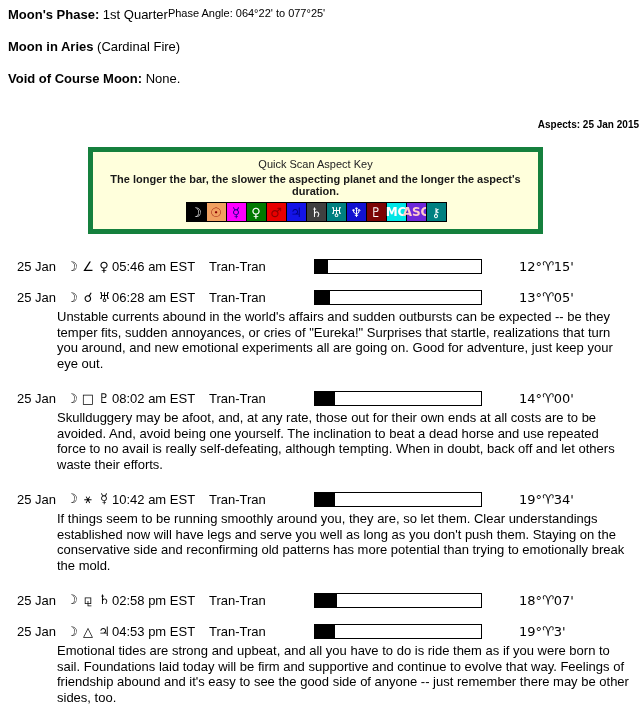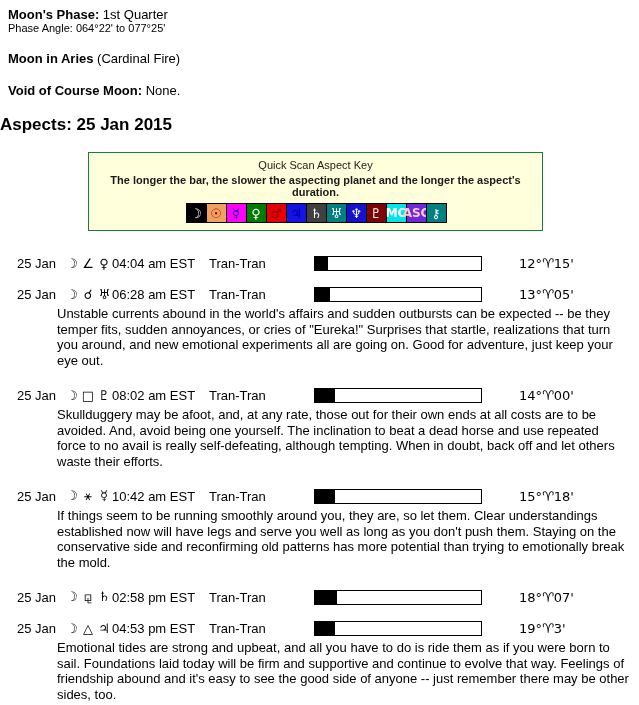--- a/index.html
+++ b/index.html
@@ -4,33 +4,33 @@
 <style>
   html,body{margin:0;padding:0;}
   body{
     width:639px;height:705px;background:#ffffff;color:#000;
     font-family:"Liberation Sans","DejaVu Sans",sans-serif;
     font-size:13px;overflow:hidden;
   }
   .page{position:relative;width:639px;height:705px;}
 
   
-  .hdr-line{display:flex;justify-content:space-between;align-items:flex-start;padding:7px 14px 0 8px;flex-direction:column;}
+  .hdr-line{display:flex;align-items:flex-start;padding:7px 14px 0 8px;}
   .hdr-left b{font-weight:bold;}
   .hdr-left{margin-bottom:0;}
   .line2,.line3{padding:17px 14px 0 8px;}
   .phase-angle{font-size:11px;white-space:nowrap;}
 
   
-  .title{margin-top:17px;text-align:left;font-weight:bold;font-size:17px;}
+  .title{margin-top:33px;text-align:right;font-weight:bold;font-size:10px;}
 
   
   .keybox{
     box-sizing:border-box;width:455px;margin:17px 0 0 88px;
-    border:1px solid #15803d;background:#FFFFDC;padding:6px 4px 7px 4px;text-align:center;
+    border:5px solid #15803d;background:#FFFFDC;padding:6px 4px 7px 4px;text-align:center;
   }
   .keybox .k-title{font-size:11px;color:#222;}
   .keybox .k-sub{font-size:11px;font-weight:bold;color:#1a1a1a;margin-top:3px;}
   .chip-row{display:flex;justify-content:center;margin-top:5px;}
   .chip{
     box-sizing:border-box;width:21px;height:20px;border:1px solid #000;margin-right:-1px;
     display:flex;align-items:center;justify-content:center;
     font-size:13px;line-height:1;font-weight:bold;
     font-family:"DejaVu Sans",sans-serif;
   }
@@ -102,21 +102,21 @@
 
   <div class="aspect-list">
 
     <div class="aspect-row">
       <span class="c-date">25 Jan</span>
       <span class="c-glyphs">
         <span>☽</span>
         <span>∠</span>
         <span>♀</span>
       </span>
-      <span class="c-time">04:04 am EST</span>
+      <span class="c-time">05:46 am EST</span>
       <span class="c-type">Tran-Tran</span>
       <span class="c-bar">
           <span class="fill" style="width: 8%; background: rgb(0, 0, 0);"></span>
         </span>
       <span class="c-deg deg">12°♈15'</span>
     </div>
 
     <div class="aspect-row">
       <span class="c-date">25 Jan</span>
       <span class="c-glyphs">
@@ -154,21 +154,21 @@
       <span class="c-glyphs">
         <span>☽</span>
         <span>⚹</span>
         <span>☿</span>
       </span>
       <span class="c-time">10:42 am EST</span>
       <span class="c-type">Tran-Tran</span>
       <span class="c-bar">
           <span class="fill" style="width: 12%; background: rgb(0, 0, 0);"></span>
         </span>
-      <span class="c-deg deg">15°♈18'</span>
+      <span class="c-deg deg">19°♈34'</span>
     </div>
     <div class="desc">If things seem to be running smoothly around you, they are, so let them. Clear understandings established now will have legs and serve you well as long as you don't push them. Staying on the conservative side and reconfirming old patterns has more potential than trying to emotionally break the mold.</div>
 
     <div class="aspect-row">
       <span class="c-date">25 Jan</span>
       <span class="c-glyphs">
         <span>☽</span>
         <span>⚼</span>
         <span>♄</span>
       </span>

